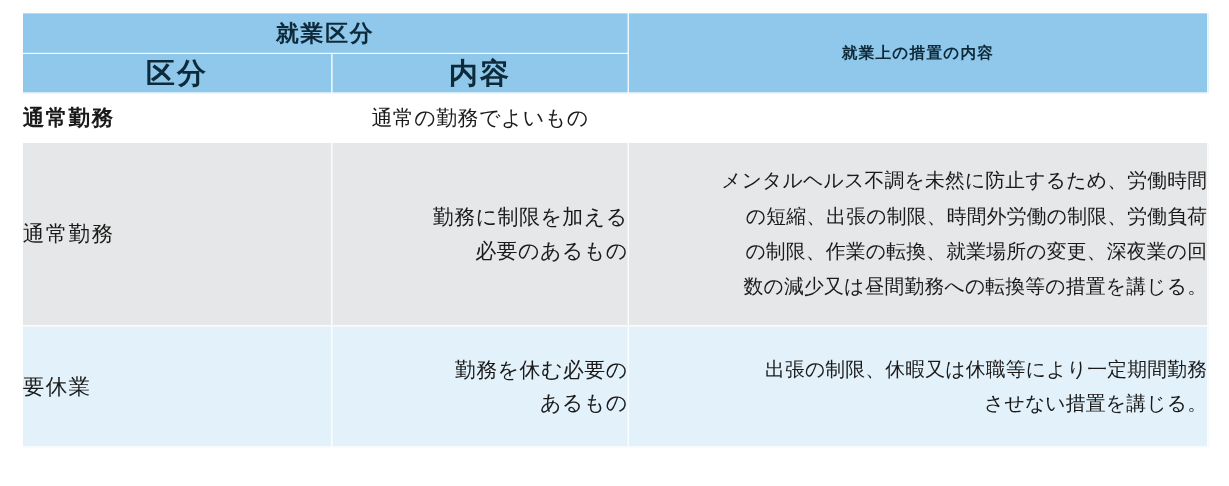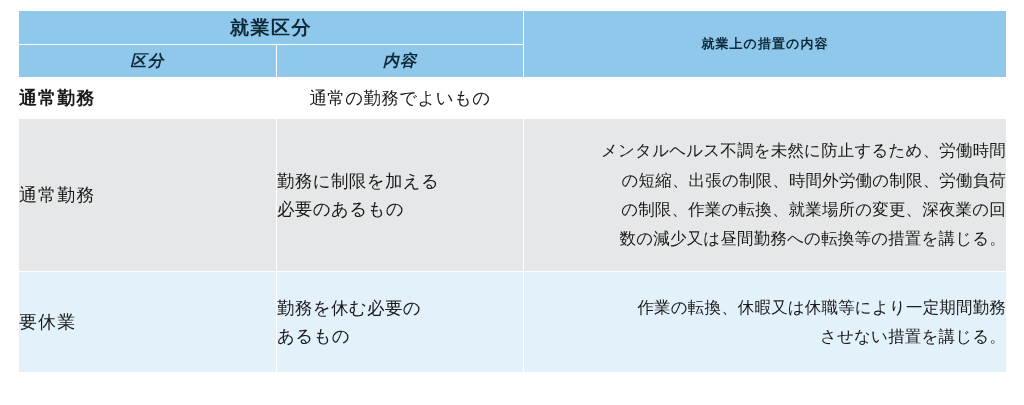--- a/index.html
+++ b/index.html
@@ -45,22 +45,21 @@
     text-align: center;
     font-weight: bold;
     font-size: 19px;
     letter-spacing: 0.08em;
   }
   .hdr-top {
     height: 33px;
   }
   .hdr-sub {
     height: 32px;
-    font-size: 16px;
-    font-style: italic;
+    font-size: 24px;
   }
   .hdr-right {
     height: 65px;
     font-size: 13px;
   }
 
   
   .row-white td { background: #ffffff; }
   .row-gray td { background: #e6e7e8; }
   .row-blue td { background: #e2f1fa; }
@@ -68,21 +67,21 @@
   .cell-cat {
     font-size: 18px;
     font-weight: bold;
     letter-spacing: 0.06em;
     padding: 6px 8px;
   }
   .cell-cat.normal-weight {
     font-weight: normal;
   }
   .cell-desc {
-    text-align: left;
+    text-align: right;
     font-size: 17.5px;
     line-height: 1.62;
     padding: 10px 16px 10px 22px;
     letter-spacing: 0.02em;
   }
   .cell-measure {
     text-align: right;
     font-size: 16.5px;
     line-height: 1.78;
     padding: 12px 16px 12px 16px;
@@ -139,19 +138,19 @@
         </td>
       </tr>
 
       <tr class="row-blue row-leave">
         <td class="cell-cat normal-weight">要休業</td>
         <td class="cell-desc">
           <span class="ln">勤務を休む必要の</span>
           <span class="ln">あるもの</span>
         </td>
         <td class="cell-measure">
-          <span class="ln">作業の転換、休暇又は休職等により一定期間勤務</span>
+          <span class="ln">出張の制限、休暇又は休職等により一定期間勤務</span>
           <span class="ln">させない措置を講じる。</span>
         </td>
       </tr>
     </tbody>
   </table>
 </div>
 
 </body></html>

